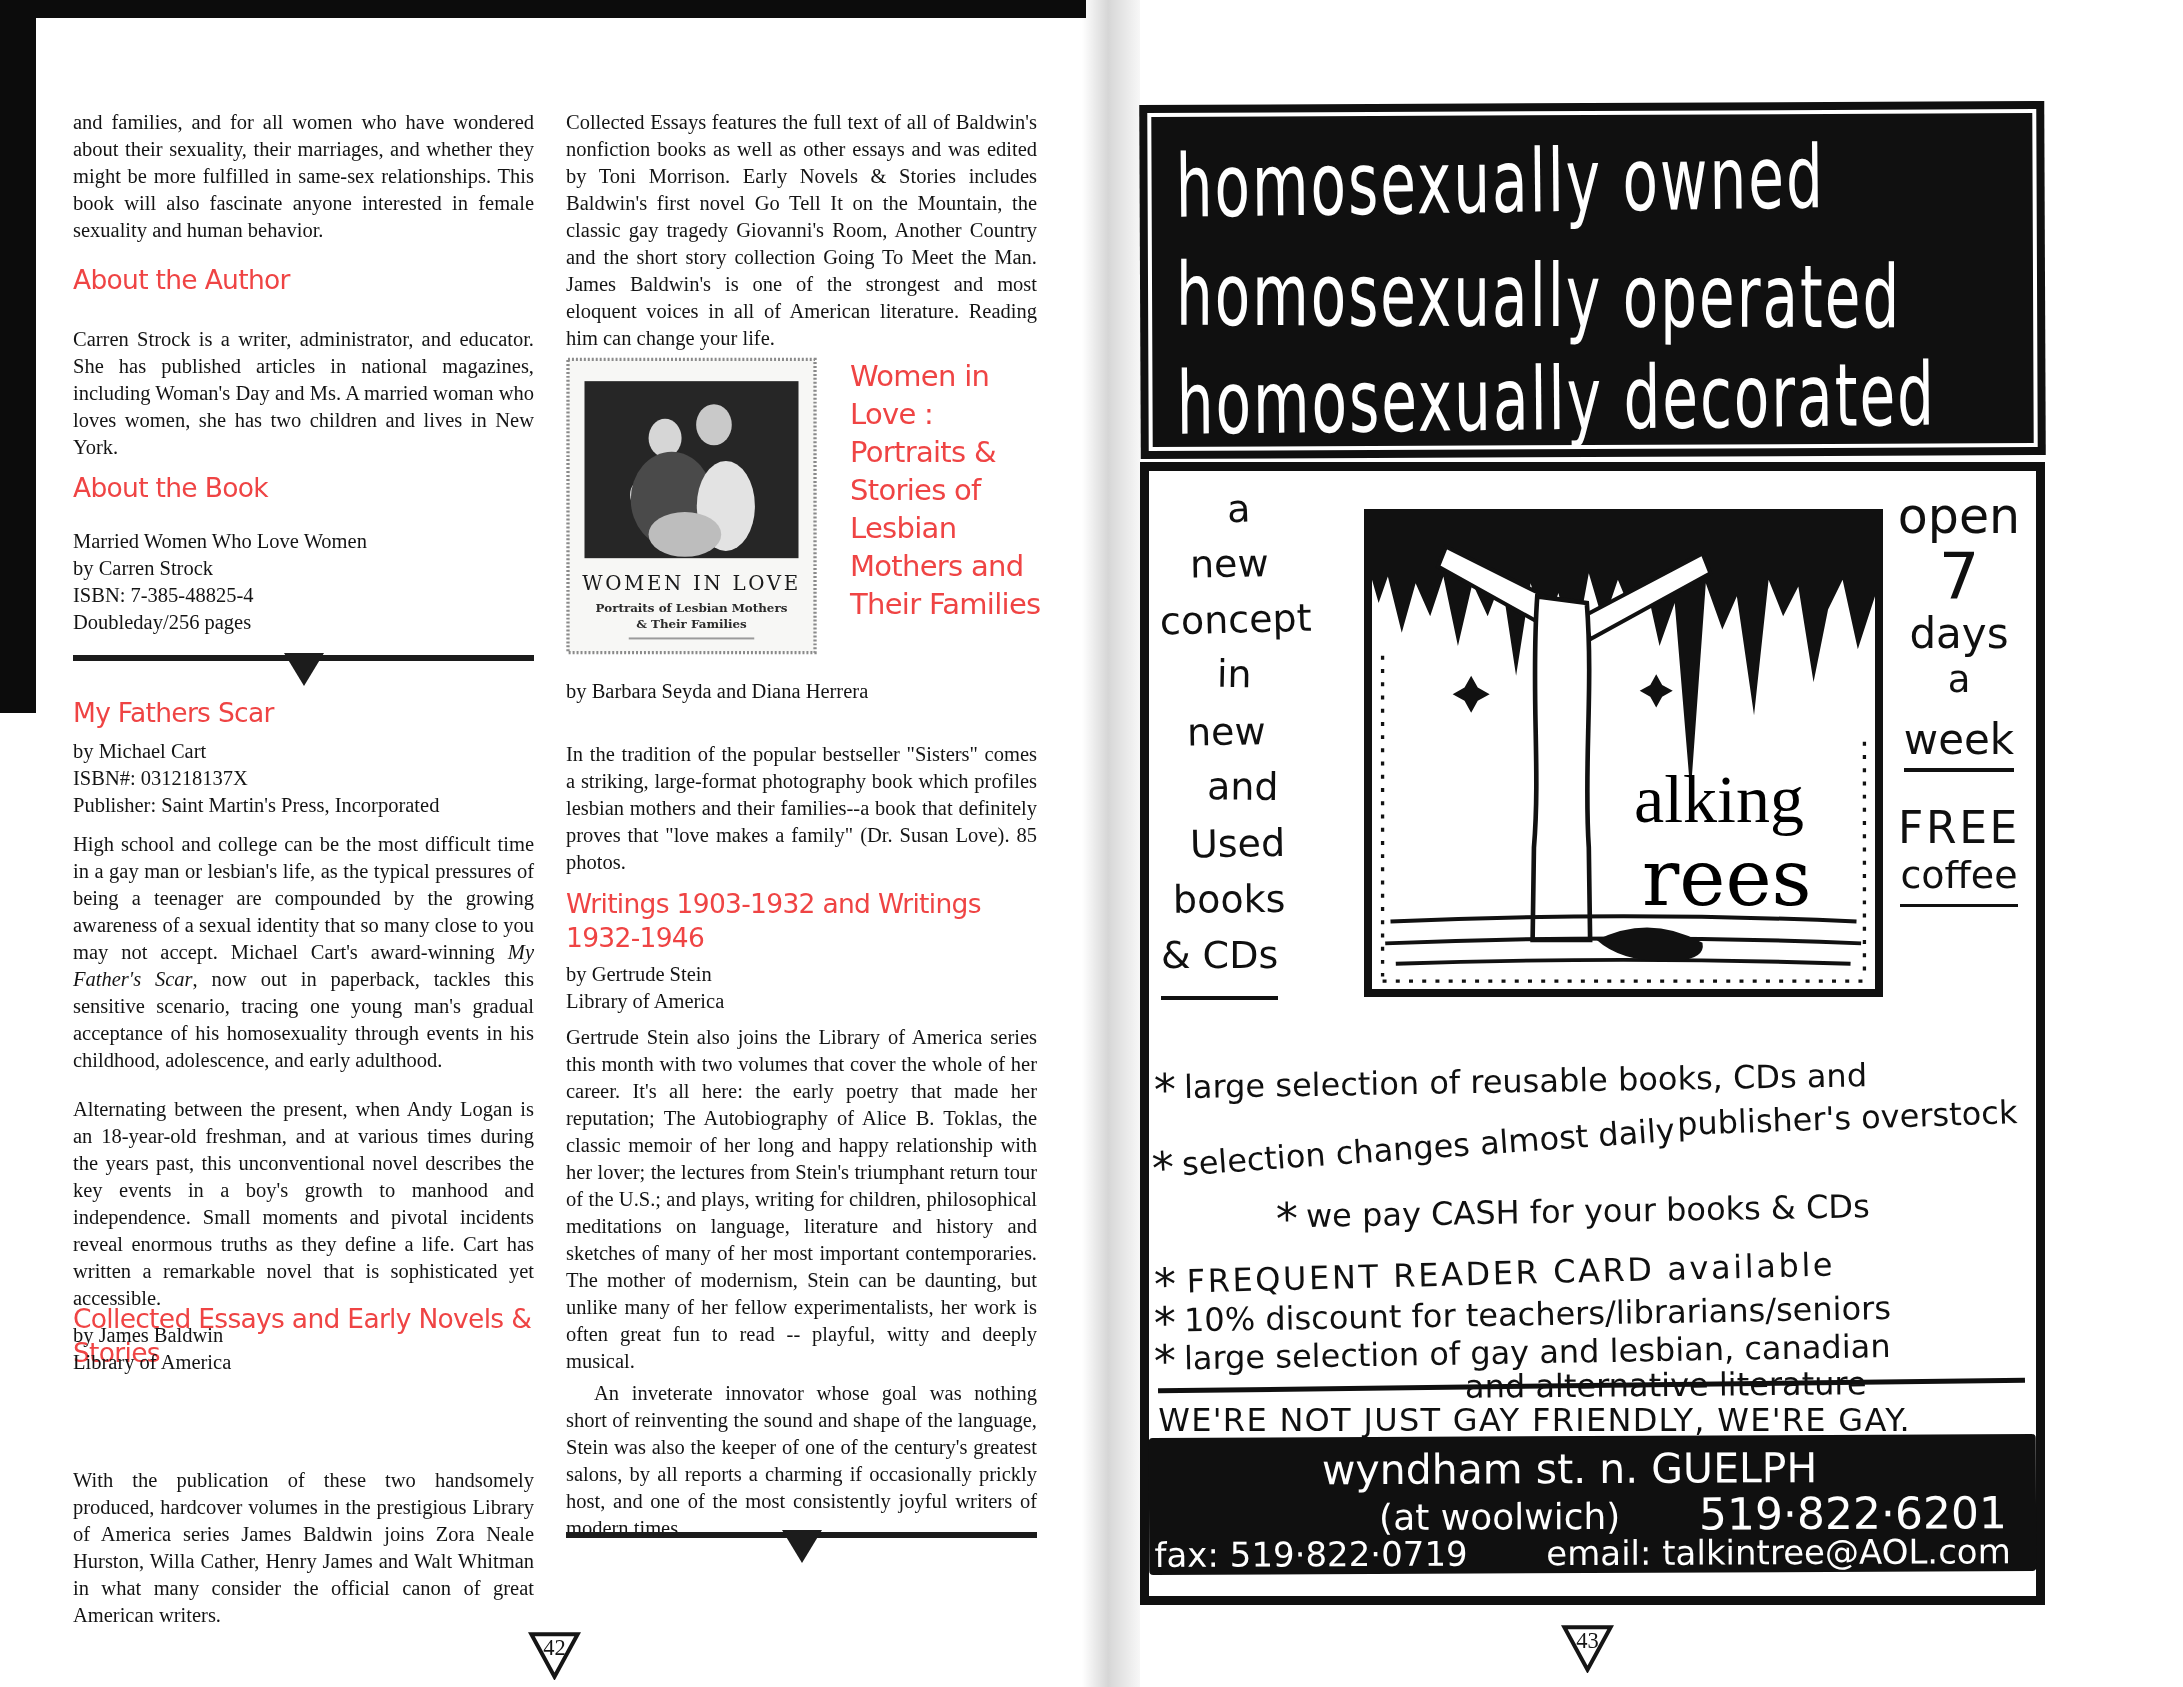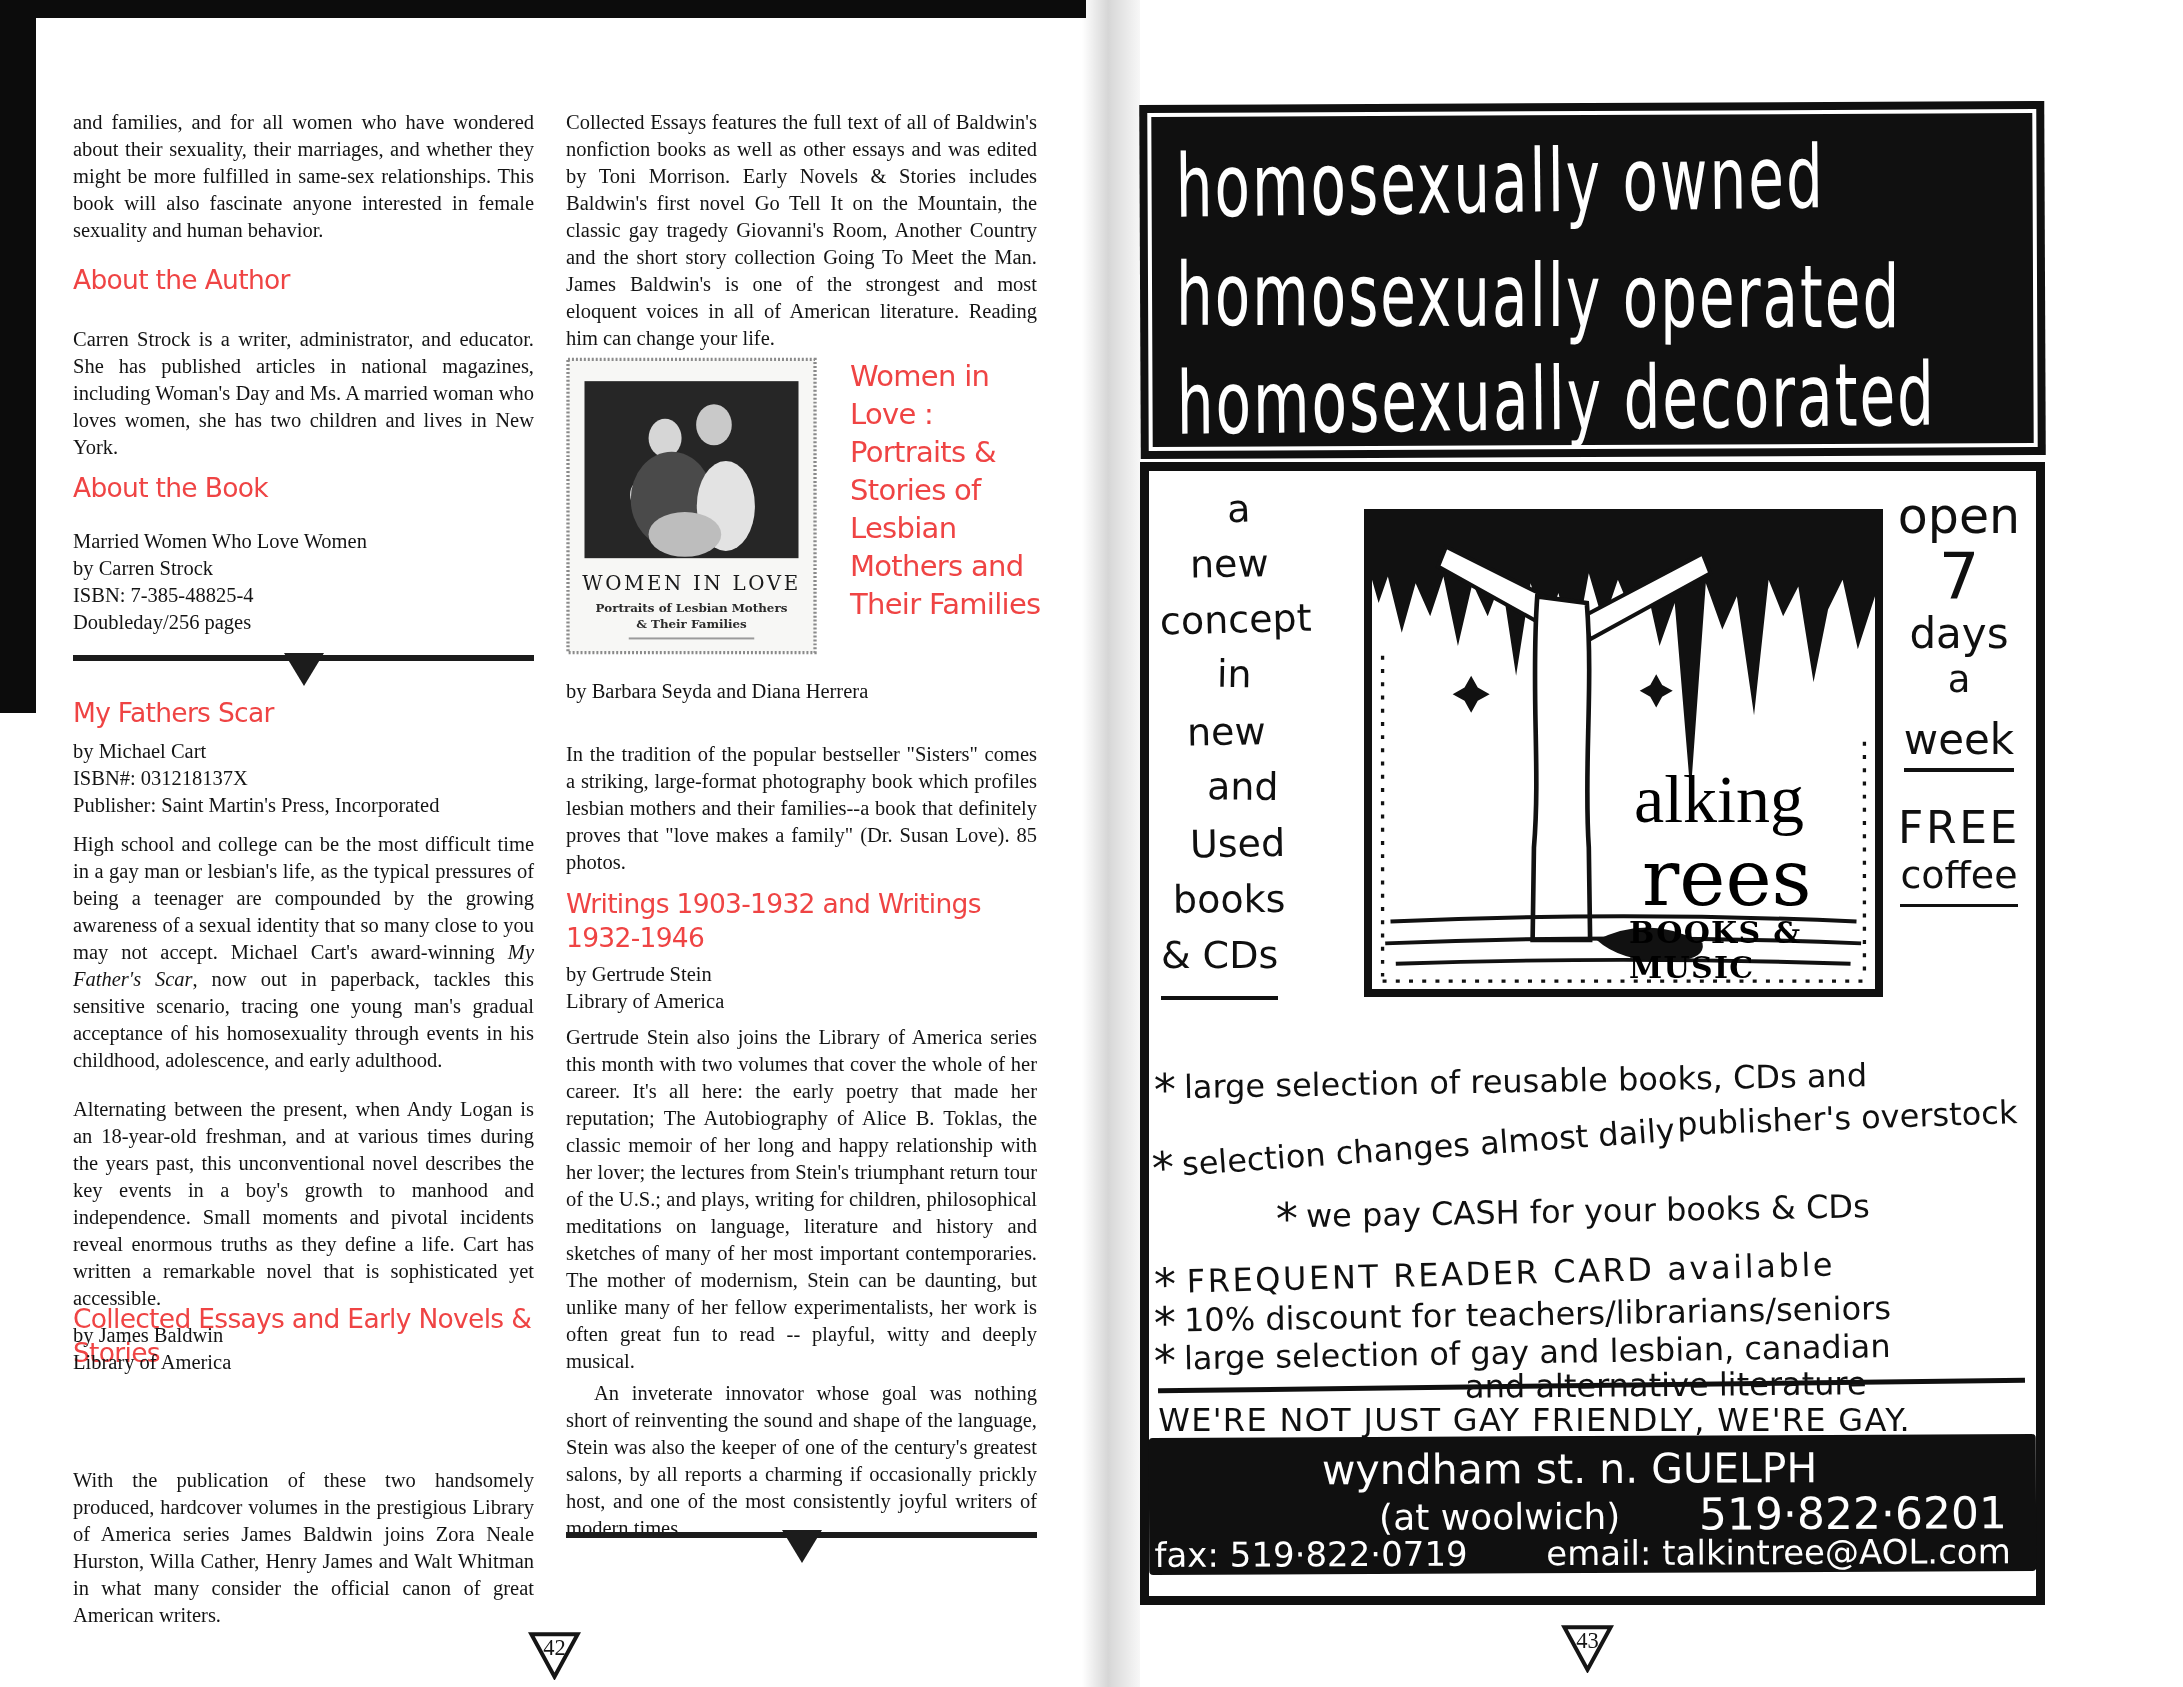--- a/index.html
+++ b/index.html
@@ -223,21 +223,20 @@
         <path d="M28,612 Q380,596 733,612" fill="none" stroke="#111" stroke-width="6"></path>
         <path d="M20,645 Q380,630 740,645" fill="none" stroke="#111" stroke-width="6"></path>
         <path d="M36,676 Q380,664 724,676" fill="none" stroke="#111" stroke-width="6"></path>
         <path d="M340,640 Q420,600 500,644 Q505,668 460,672 Q380,676 340,640 Z" fill="#111"></path>
         <line x1="16" y1="210" x2="16" y2="695" stroke="#111" stroke-width="5" stroke-dasharray="6 14"></line>
         <line x1="745" y1="340" x2="745" y2="695" stroke="#111" stroke-width="5" stroke-dasharray="6 14"></line>
         <line x1="16" y1="702" x2="745" y2="702" stroke="#111" stroke-width="5" stroke-dasharray="6 14"></line>
       </svg>
       <div class="abs logo-word1">alking</div>
       <div class="abs logo-word2">rees</div>
-      <div class="abs logo-word3">BOOKS &amp; MUSIC</div>
     </div>
 
     <div class="abs ad-rightcol hw">
       <div class="w-open">open</div>
       <div class="w-seven">7</div>
       <div class="w-days">days</div>
       <div class="w-a">a</div>
       <div><span class="w-week">week</span></div>
       <div class="w-free">FREE</div>
       <div><span class="w-coffee">coffee</span></div>

